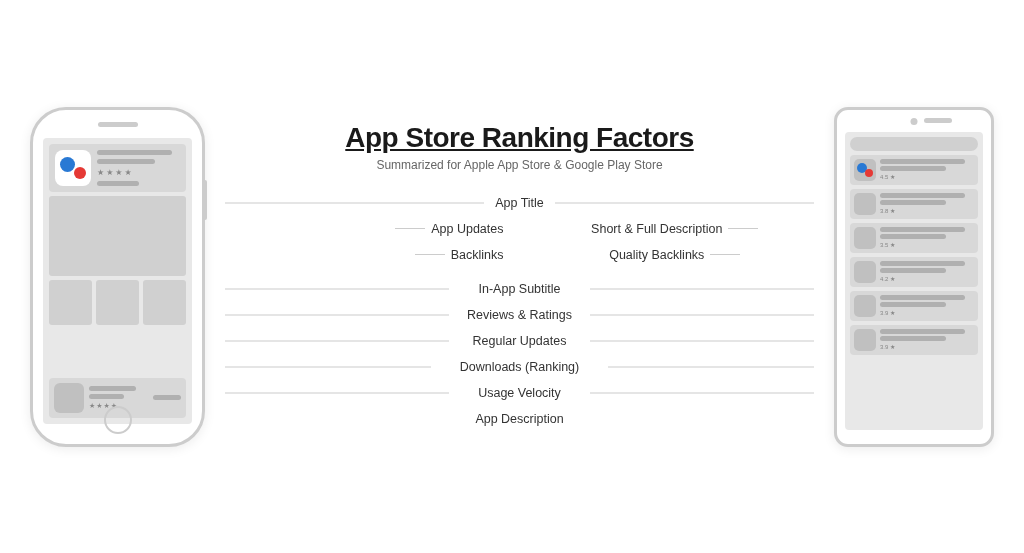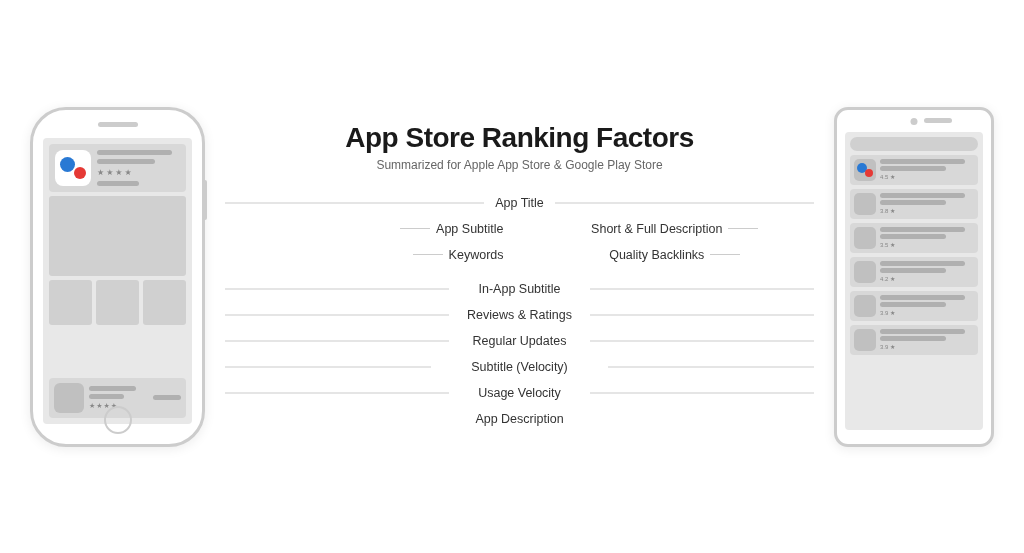--- a/index.html
+++ b/index.html
@@ -221,20 +221,21 @@
       padding: 0 20px;
     }
 
     .main-title {
       font-size: 28px;
       font-weight: 900;
       color: #1a1a1a;
       text-align: center;
       letter-spacing: -0.5px;
       margin-bottom: 4px;
+      text-decoration: underline;
     }
 
     .subtitle {
       font-size: 12px;
       color: #666;
       text-align: center;
       margin-bottom: 18px;
     }
 
     .factors-grid {
@@ -495,33 +496,33 @@
 
       <div class="factor-row" style="width:100%;">
         <div class="factor-line factor-line-left" style="width:44%; left:0; right:auto;"></div>
         <span class="factor-label">App Title</span>
         <div class="factor-line factor-line-right" style="width:44%; right:0; left:auto;"></div>
       </div>
 
       <div class="factor-row-split">
         <div class="split-left">
           <div class="h-line" style="max-width:30px;"></div>
-          <span class="split-label">App Subtitle</span>
+          <span class="split-label">App Updates</span>
         </div>
         <div style="width:20px;"></div>
         <div class="split-right">
           <span class="split-label">Short &amp; Full Description</span>
           <div class="h-line" style="max-width:30px;"></div>
         </div>
       </div>
 
       <div class="factor-row-split">
         <div class="split-left">
           <div class="h-line" style="max-width:30px;"></div>
-          <span class="split-label">Keywords</span>
+          <span class="split-label">Backlinks</span>
         </div>
         <div style="width:20px;"></div>
         <div class="split-right">
           <span class="split-label">Quality Backlinks</span>
           <div class="h-line" style="max-width:30px;"></div>
         </div>
       </div>
 
       <div style="height:8px;"></div>
 
@@ -538,21 +539,21 @@
       </div>
 
       <div class="factor-row" style="width:100%;">
         <div class="factor-line factor-line-left" style="width:38%; left:0; right:auto;"></div>
         <span class="factor-label">Regular Updates</span>
         <div class="factor-line factor-line-right" style="width:38%; right:0; left:auto;"></div>
       </div>
 
       <div class="factor-row" style="width:100%;">
         <div class="factor-line factor-line-left" style="width:35%; left:0; right:auto;"></div>
-        <span class="factor-label">Subtitle (Velocity)</span>
+        <span class="factor-label">Downloads (Ranking)</span>
         <div class="factor-line factor-line-right" style="width:35%; right:0; left:auto;"></div>
       </div>
 
       <div class="factor-row" style="width:100%;">
         <div class="factor-line factor-line-left" style="width:38%; left:0; right:auto;"></div>
         <span class="factor-label">Usage Velocity</span>
         <div class="factor-line factor-line-right" style="width:38%; right:0; left:auto;"></div>
       </div>
 
       <div class="factor-row" style="width:100%;">

